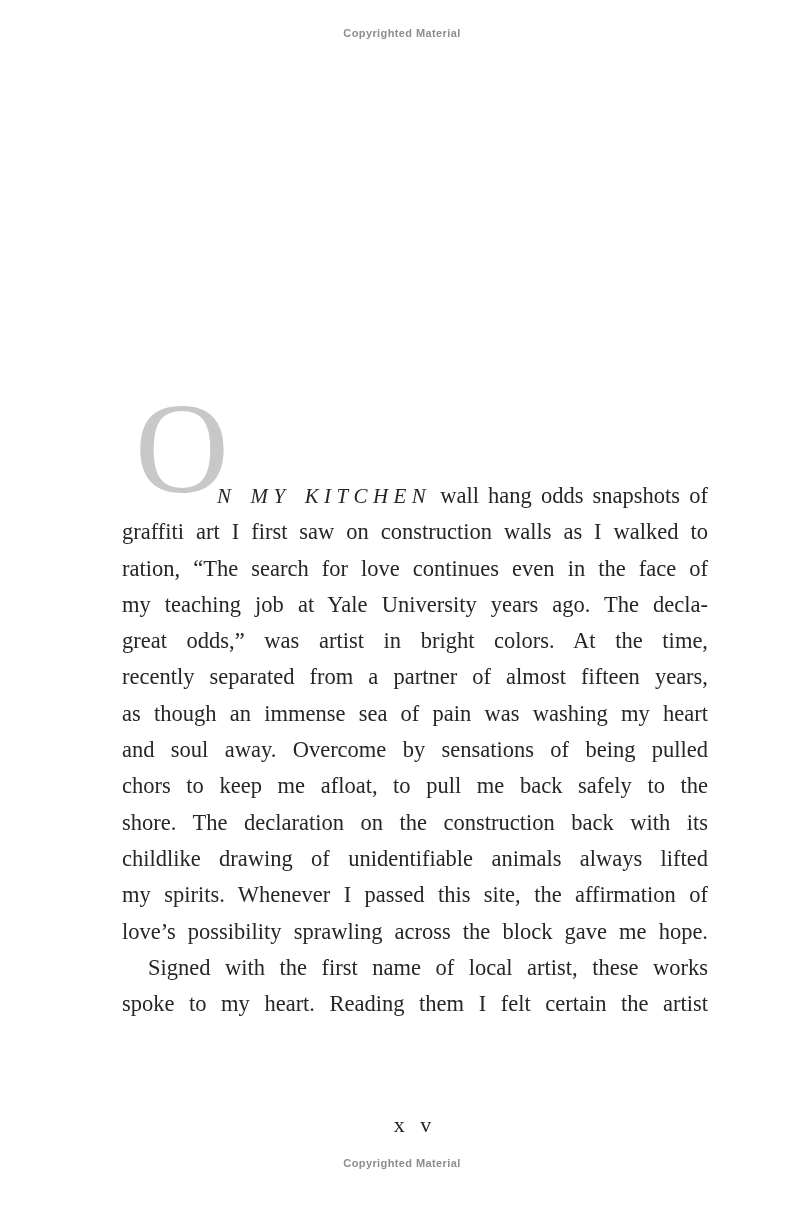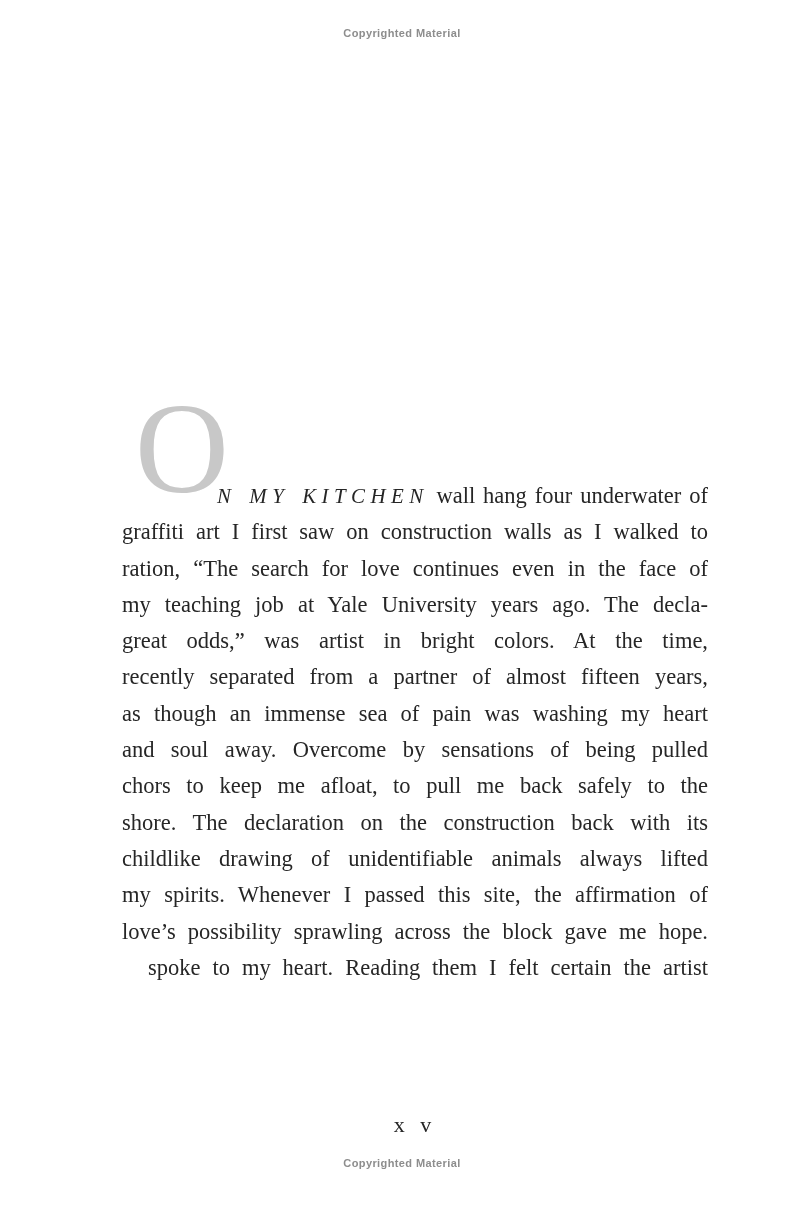--- a/index.html
+++ b/index.html
@@ -74,39 +74,40 @@
 
 <div class="page">
 
   <div class="watermark top">Copyrighted Material</div>
 
   <div class="text-block">
 
     <span class="drop-cap">O</span>
 
     <div class="line first-line">
-      <span class="lead-in">N MY KITCHEN</span><span> wall hang four underwater of</span>
+      <span class="lead-in">N MY KITCHEN</span><span> wall hang odds snapshots of</span>
     </div>
 
     <div>
         <div class="line">graffiti art I first saw on construction walls as I walked to</div>
         <div class="line">ration, “The search for love continues even in the face of</div>
         <div class="line">my teaching job at Yale University years ago. The decla-</div>
         <div class="line">great odds,” was artist in bright colors. At the time,</div>
         <div class="line">recently separated from a partner of almost fifteen years,</div>
         <div class="line">as though an immense sea of pain was washing my heart</div>
         <div class="line">and soul away. Overcome by sensations of being pulled</div>
         <div class="line">chors to keep me afloat, to pull me back safely to the</div>
         <div class="line">shore. The declaration on the construction back with its</div>
         <div class="line">childlike drawing of unidentifiable animals always lifted</div>
         <div class="line">my spirits. Whenever I passed this site, the affirmation of</div>
         <div class="line">love’s possibility sprawling across the block gave me hope.</div>
       </div>
 
     <div class="para-indent-first">
+        <div class="line">Signed with the first name of local artist, these works</div>
         <div class="line">spoke to my heart. Reading them I felt certain the artist</div>
       </div>
 
   </div>
 
   <div class="folio">x v</div>
 
   <div class="watermark bottom">Copyrighted Material</div>
 
 </div>

